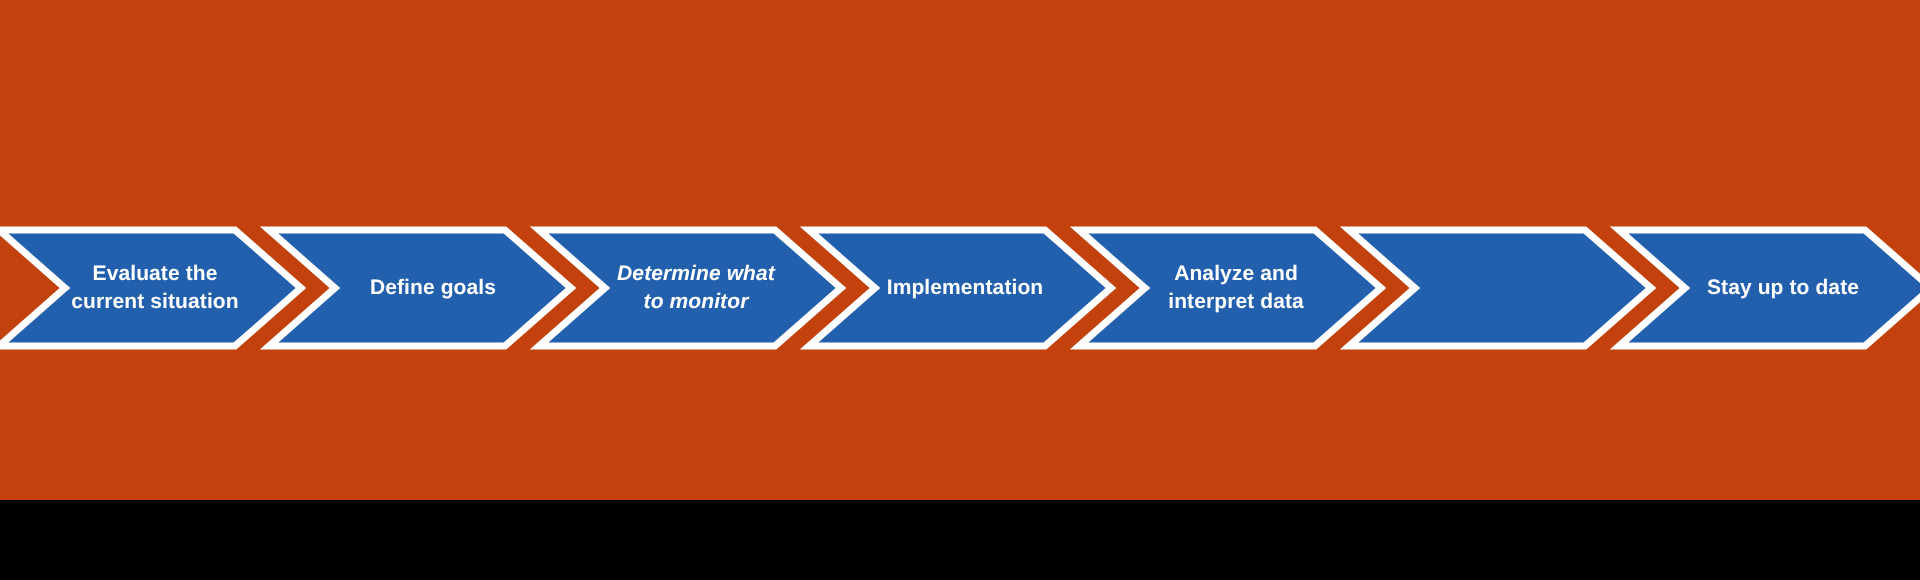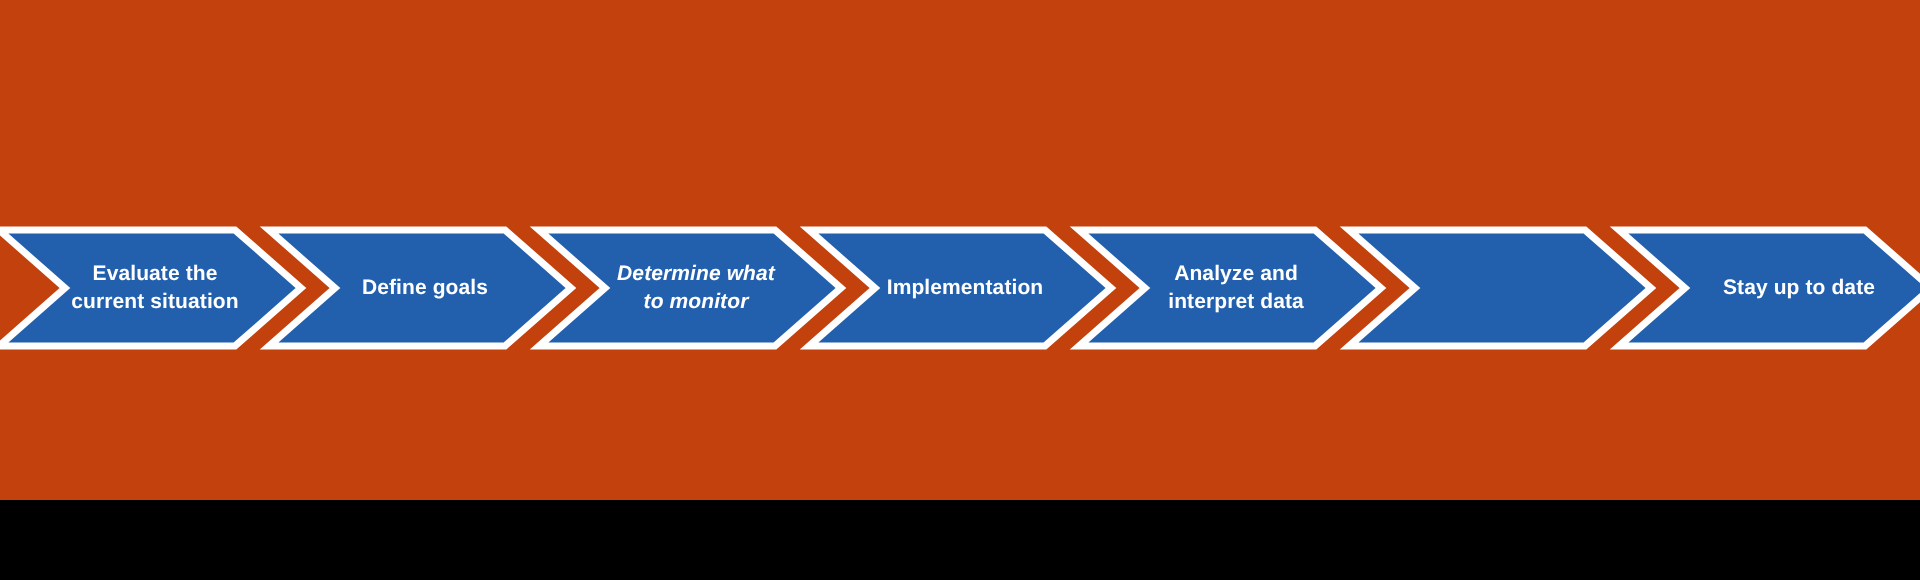--- a/index.html
+++ b/index.html
@@ -63,21 +63,21 @@
         <polygon points="4,4 240,4 306,62 240,120 4,120 70,62" fill="#2260ae" stroke="#ffffff" stroke-width="7" stroke-linejoin="miter"></polygon>
       </svg>
       <div class="chevron-label" style="left:60px; width:200px;">Evaluate the
 current situation</div>
     </div>
 
     <div class="chevron-step" style="left:265px; width:310px;">
       <svg width="310" height="124" viewBox="0 0 310 124">
         <polygon points="4,4 240,4 306,62 240,120 4,120 70,62" fill="#2260ae" stroke="#ffffff" stroke-width="7" stroke-linejoin="miter"></polygon>
       </svg>
-      <div class="chevron-label" style="left:60px; width:200px;">Define goals</div>
+      <div class="chevron-label" style="left:68px; width:200px;">Define goals</div>
     </div>
 
     <div class="chevron-step" style="left:535px; width:310px;font-style:italic;">
       <svg width="310" height="124" viewBox="0 0 310 124">
         <polygon points="4,4 240,4 306,62 240,120 4,120 70,62" fill="#2260ae" stroke="#ffffff" stroke-width="7" stroke-linejoin="miter"></polygon>
       </svg>
       <div class="chevron-label" style="left:56px; width:210px;">Determine what
 to monitor</div>
     </div>
 
@@ -99,17 +99,17 @@
     <div class="chevron-step" style="left:1345px; width:310px;">
       <svg width="310" height="124" viewBox="0 0 310 124">
         <polygon points="4,4 240,4 306,62 240,120 4,120 70,62" fill="#2260ae" stroke="#ffffff" stroke-width="7" stroke-linejoin="miter"></polygon>
       </svg>
     </div>
 
     <div class="chevron-step" style="left:1615px; width:320px;">
       <svg width="320" height="124" viewBox="0 0 320 124">
         <polygon points="4,4 250,4 316,62 250,120 4,120 70,62" fill="#2260ae" stroke="#ffffff" stroke-width="7" stroke-linejoin="miter"></polygon>
       </svg>
-      <div class="chevron-label" style="left:78px; width:212px;">Stay up to date</div>
+      <div class="chevron-label" style="left:62px; width:212px;">Stay up to date</div>
     </div>
 
   </div>
 </div>
 
 </body></html>

